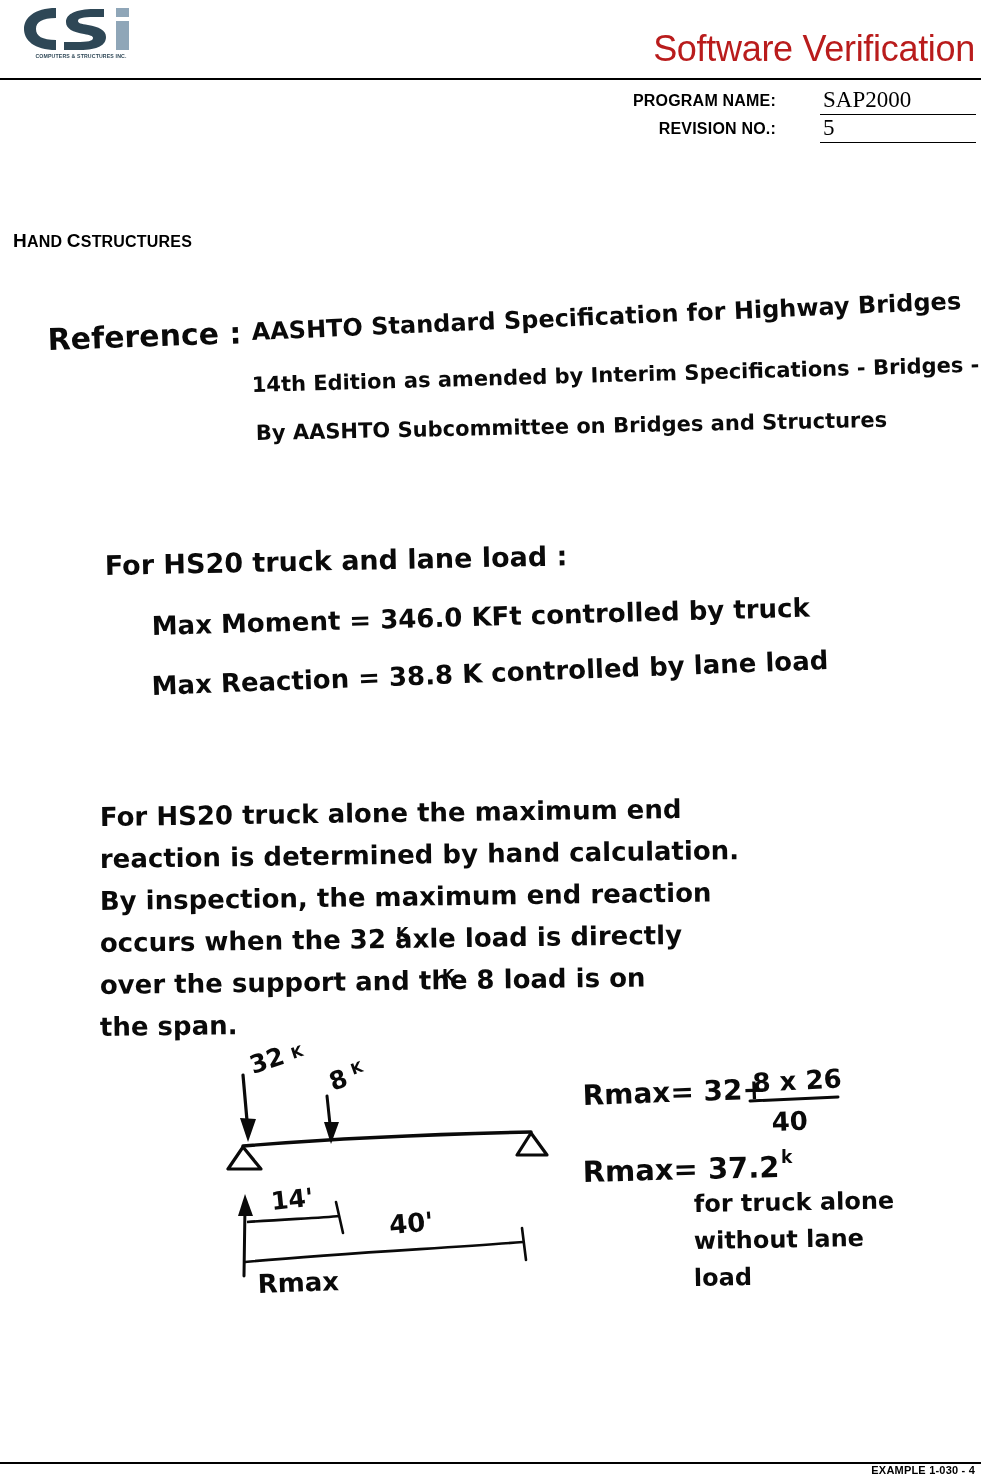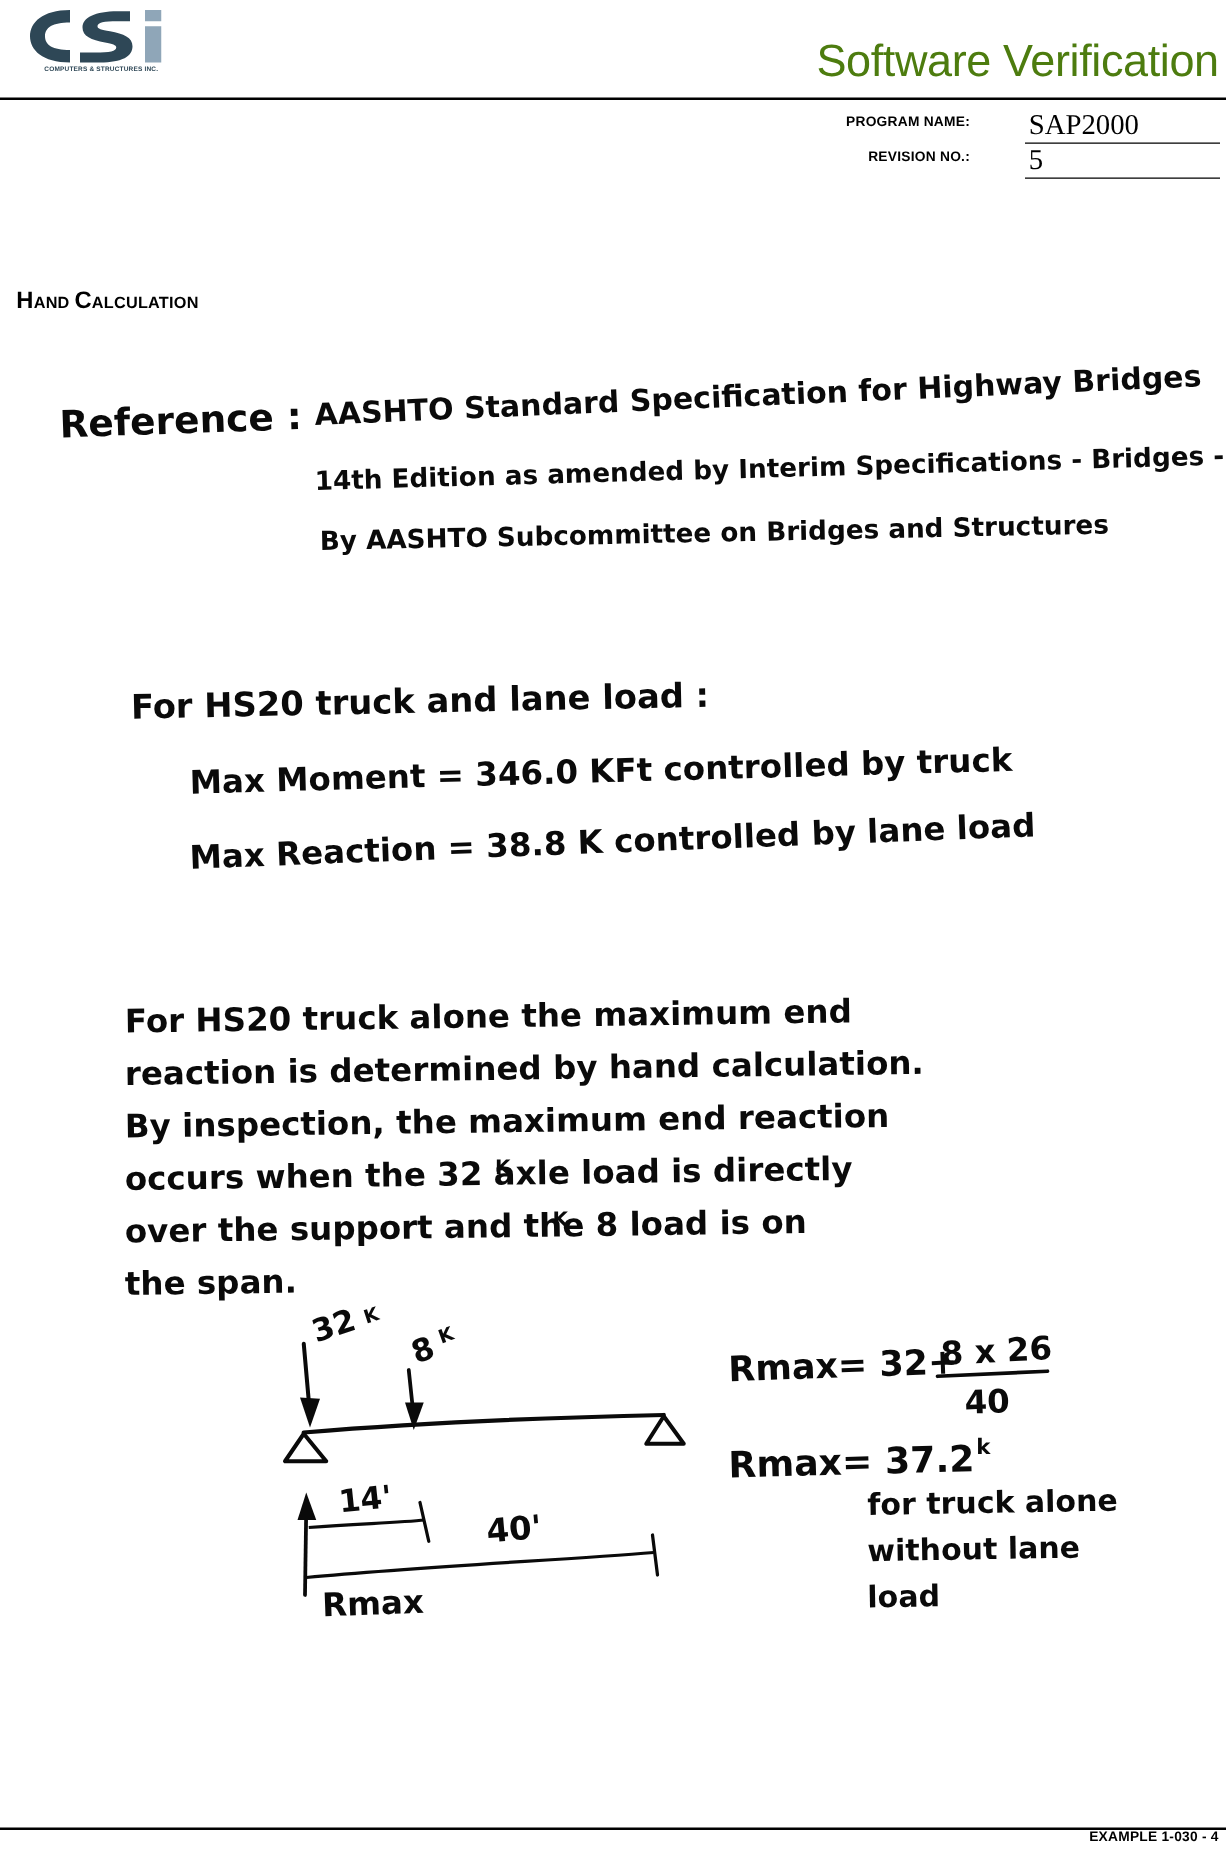--- a/index.html
+++ b/index.html
@@ -51,21 +51,21 @@
     font-family: "Liberation Sans", sans-serif;
   }
 
   #title-verification {
     position: absolute;
     right: 6px;
     top: 28px;
     font-size: 36px;
     font-weight: normal;
     letter-spacing: -0.3px;
-    color: #4d7c0f;
+    color: #b91c1c;
     white-space: nowrap;
     font-family: "Liberation Sans", sans-serif;
   }
 
   #header-rule {
     position: absolute;
     left: 0;
     top: 78px;
     width: 981px;
     height: 0;
@@ -73,21 +73,21 @@
   }
 
   .meta-row {
     position: absolute;
     height: 26px;
   }
   .meta-label {
     position: absolute;
     right: 0;
     top: 4px;
-    font-size: 11px;
+    font-size: 16px;
     font-weight: bold;
     letter-spacing: 0.2px;
     white-space: nowrap;
     font-family: "Liberation Sans", sans-serif;
     padding-left: 43px;
   }
   .meta-value-box {
     position: absolute;
     width: 156px;
     border-bottom: 1.6px solid #000;
@@ -116,21 +116,21 @@
     position: absolute;
     left: 13px;
     top: 230px;
     font-size: 19px;
     font-weight: bold;
     font-family: "Liberation Sans", sans-serif;
     letter-spacing: 0.2px;
     white-space: nowrap;
   }
   #section-heading .sc {
-    font-size: 13px;
+    font-size: 16px;
   }
 
   
   #handwriting {
     position: absolute;
     left: 0;
     top: 150px;
     width: 981px;
     height: 1230px;
   }
@@ -194,21 +194,21 @@
   </div>
 
   <div class="meta-row" id="row-revision">
     <span class="meta-label">REVISION NO.:</span>
     <span class="meta-value-box">
       <span class="meta-value">5</span>
     </span>
   </div>
 </div>
 
-<div id="section-heading"><span>H</span><span class="sc">AND </span><span>C</span><span class="sc">ALCULATION</span></div>
+<div id="section-heading"><span>H</span><span class="sc">AND </span><span>C</span><span class="sc">STRUCTURES</span></div>
 
 <div id="handwriting">
 <svg width="981" height="1230" viewBox="0 0 981 1230">
 
   <text class="hw" id="hw-ref-label" x="48" y="200" font-size="30" transform="rotate(-2 48 200)">Reference :</text>
   <text class="hw" id="hw-ref-0" x="252" y="190" font-size="24" transform="rotate(-2.5 252 190)">AASHTO  Standard Specification for Highway Bridges</text>
   <text class="hw" id="hw-ref-1" x="252" y="242" font-size="21" transform="rotate(-1.6 252 242)">14th Edition as amended by Interim Specifications - Bridges - 1990</text>
   <text class="hw" id="hw-ref-2" x="256" y="290" font-size="21" transform="rotate(-1.2 256 290)">By AASHTO Subcommittee on Bridges and Structures</text>
 
   <text class="hw" id="hw-tl-head" x="105" y="425" font-size="27" transform="rotate(-1.2 105 425)">For HS20 truck and lane load :</text>

